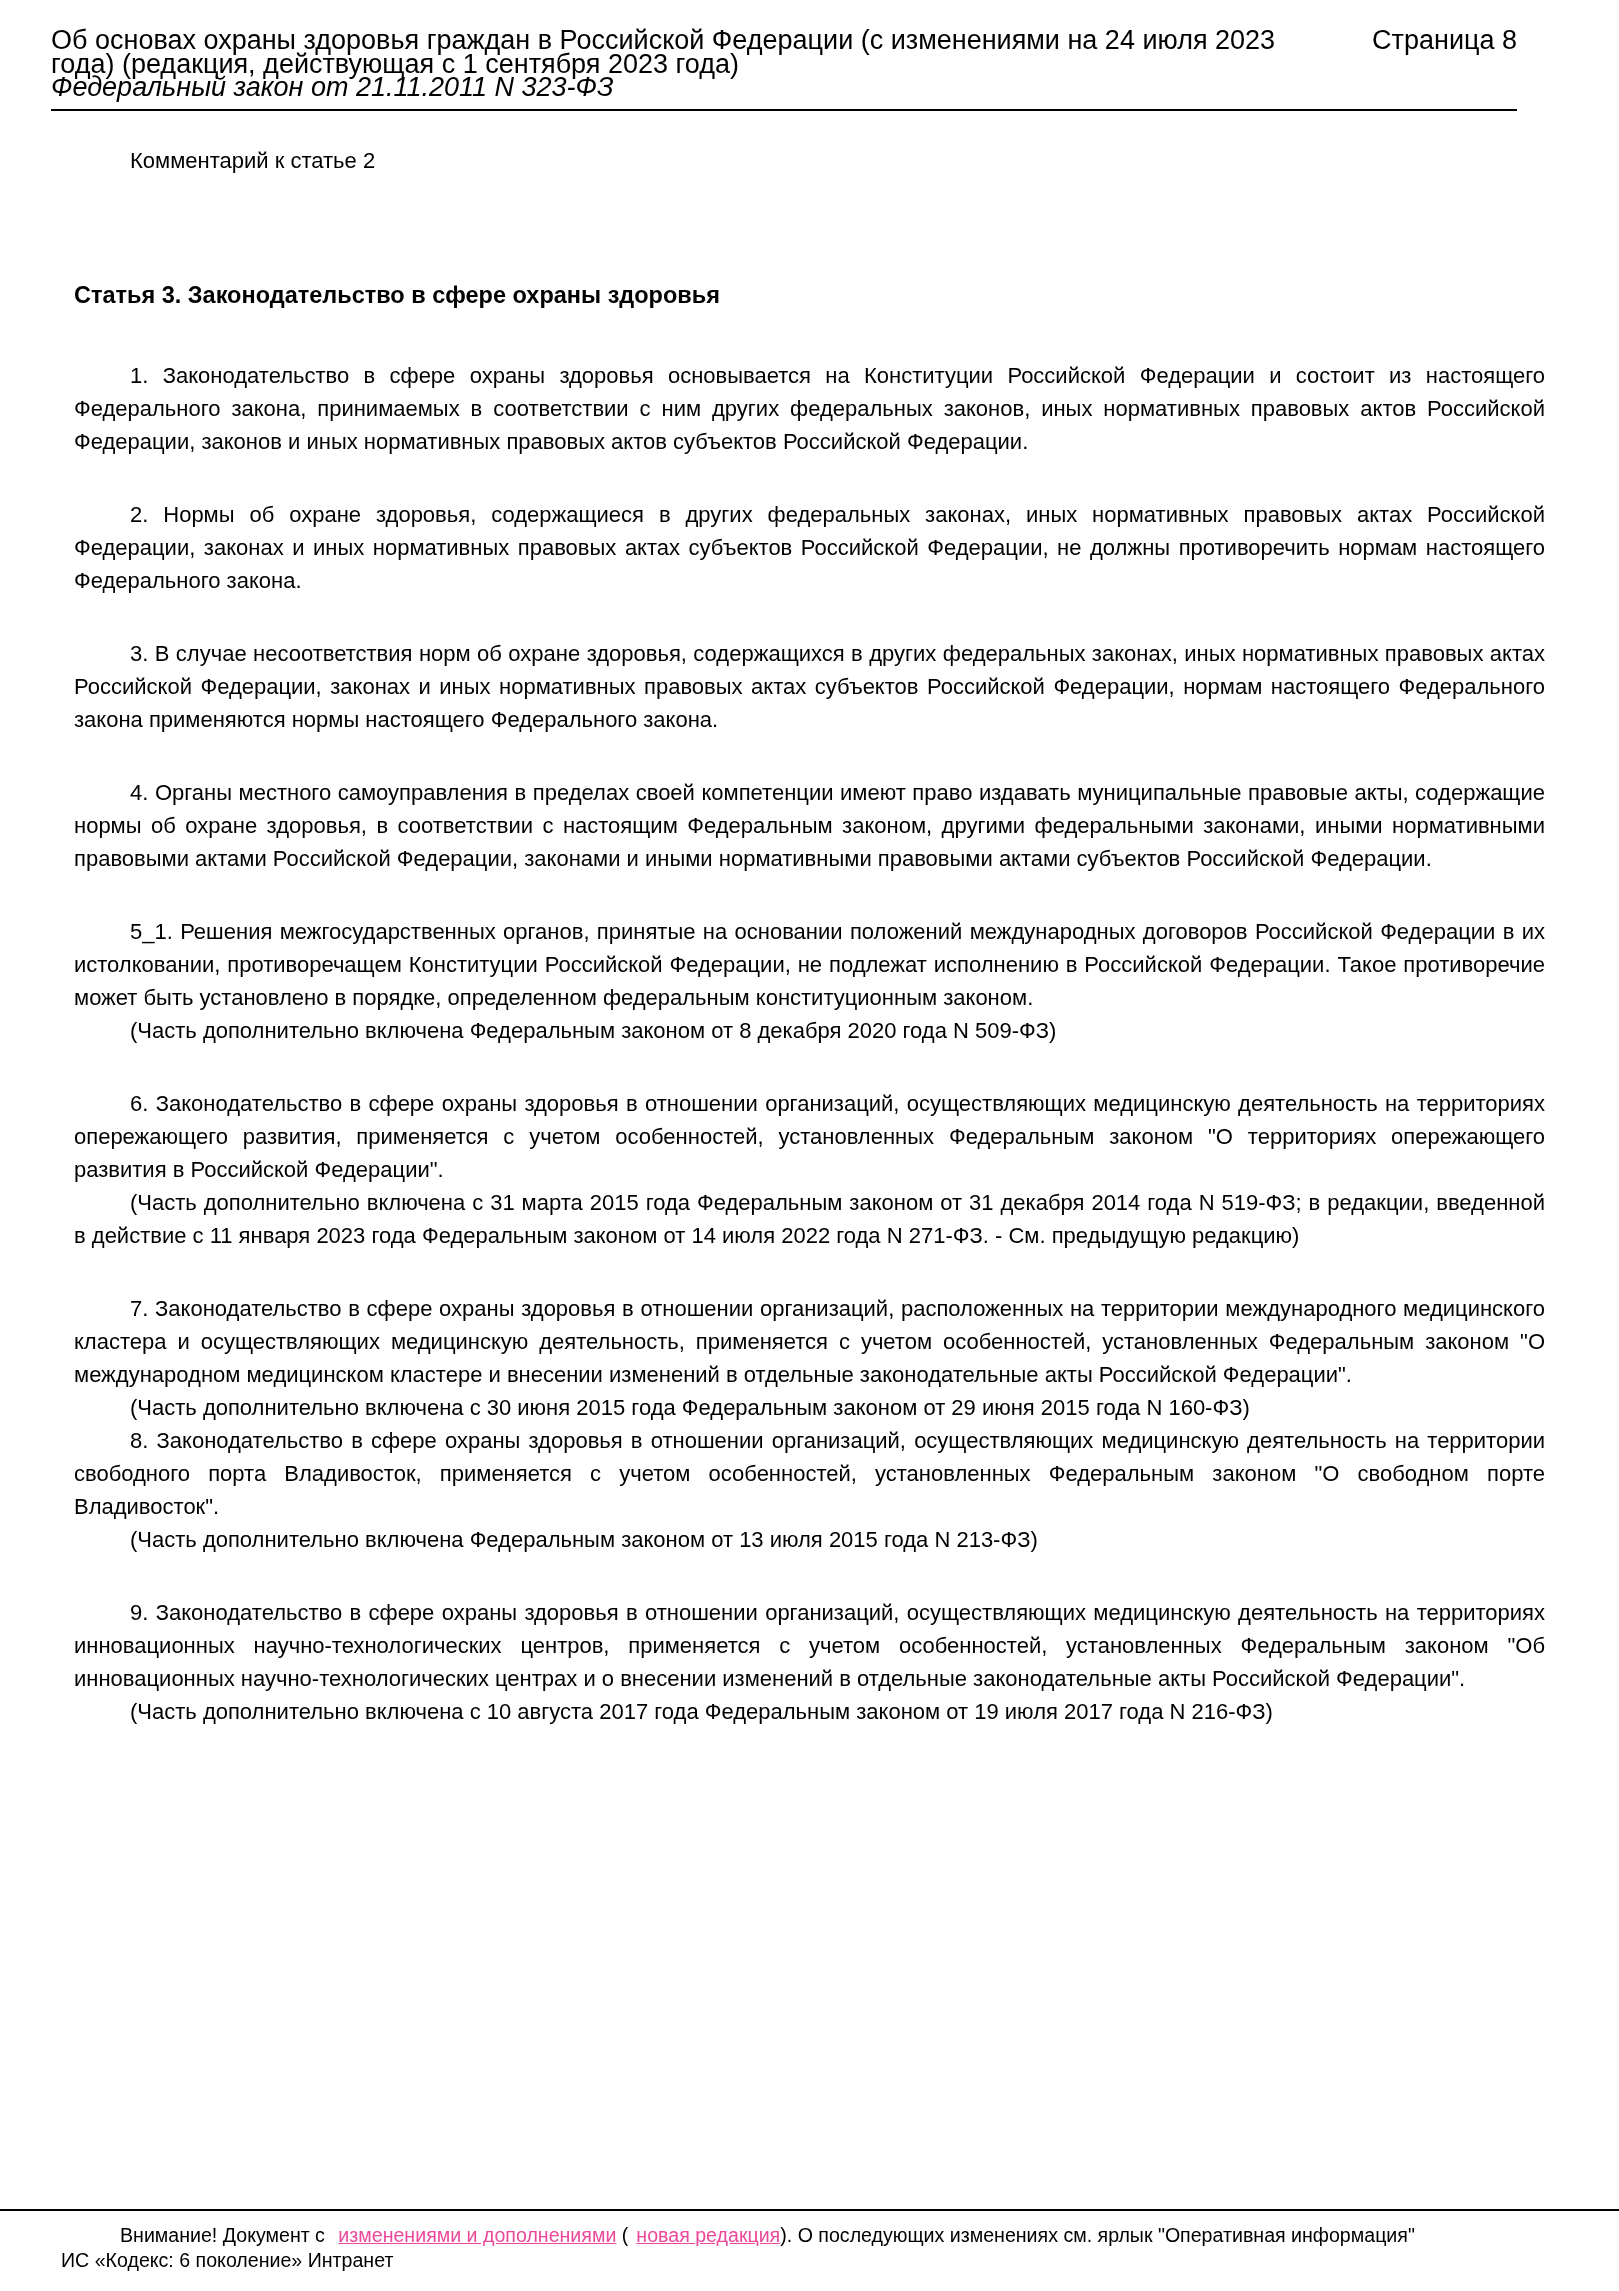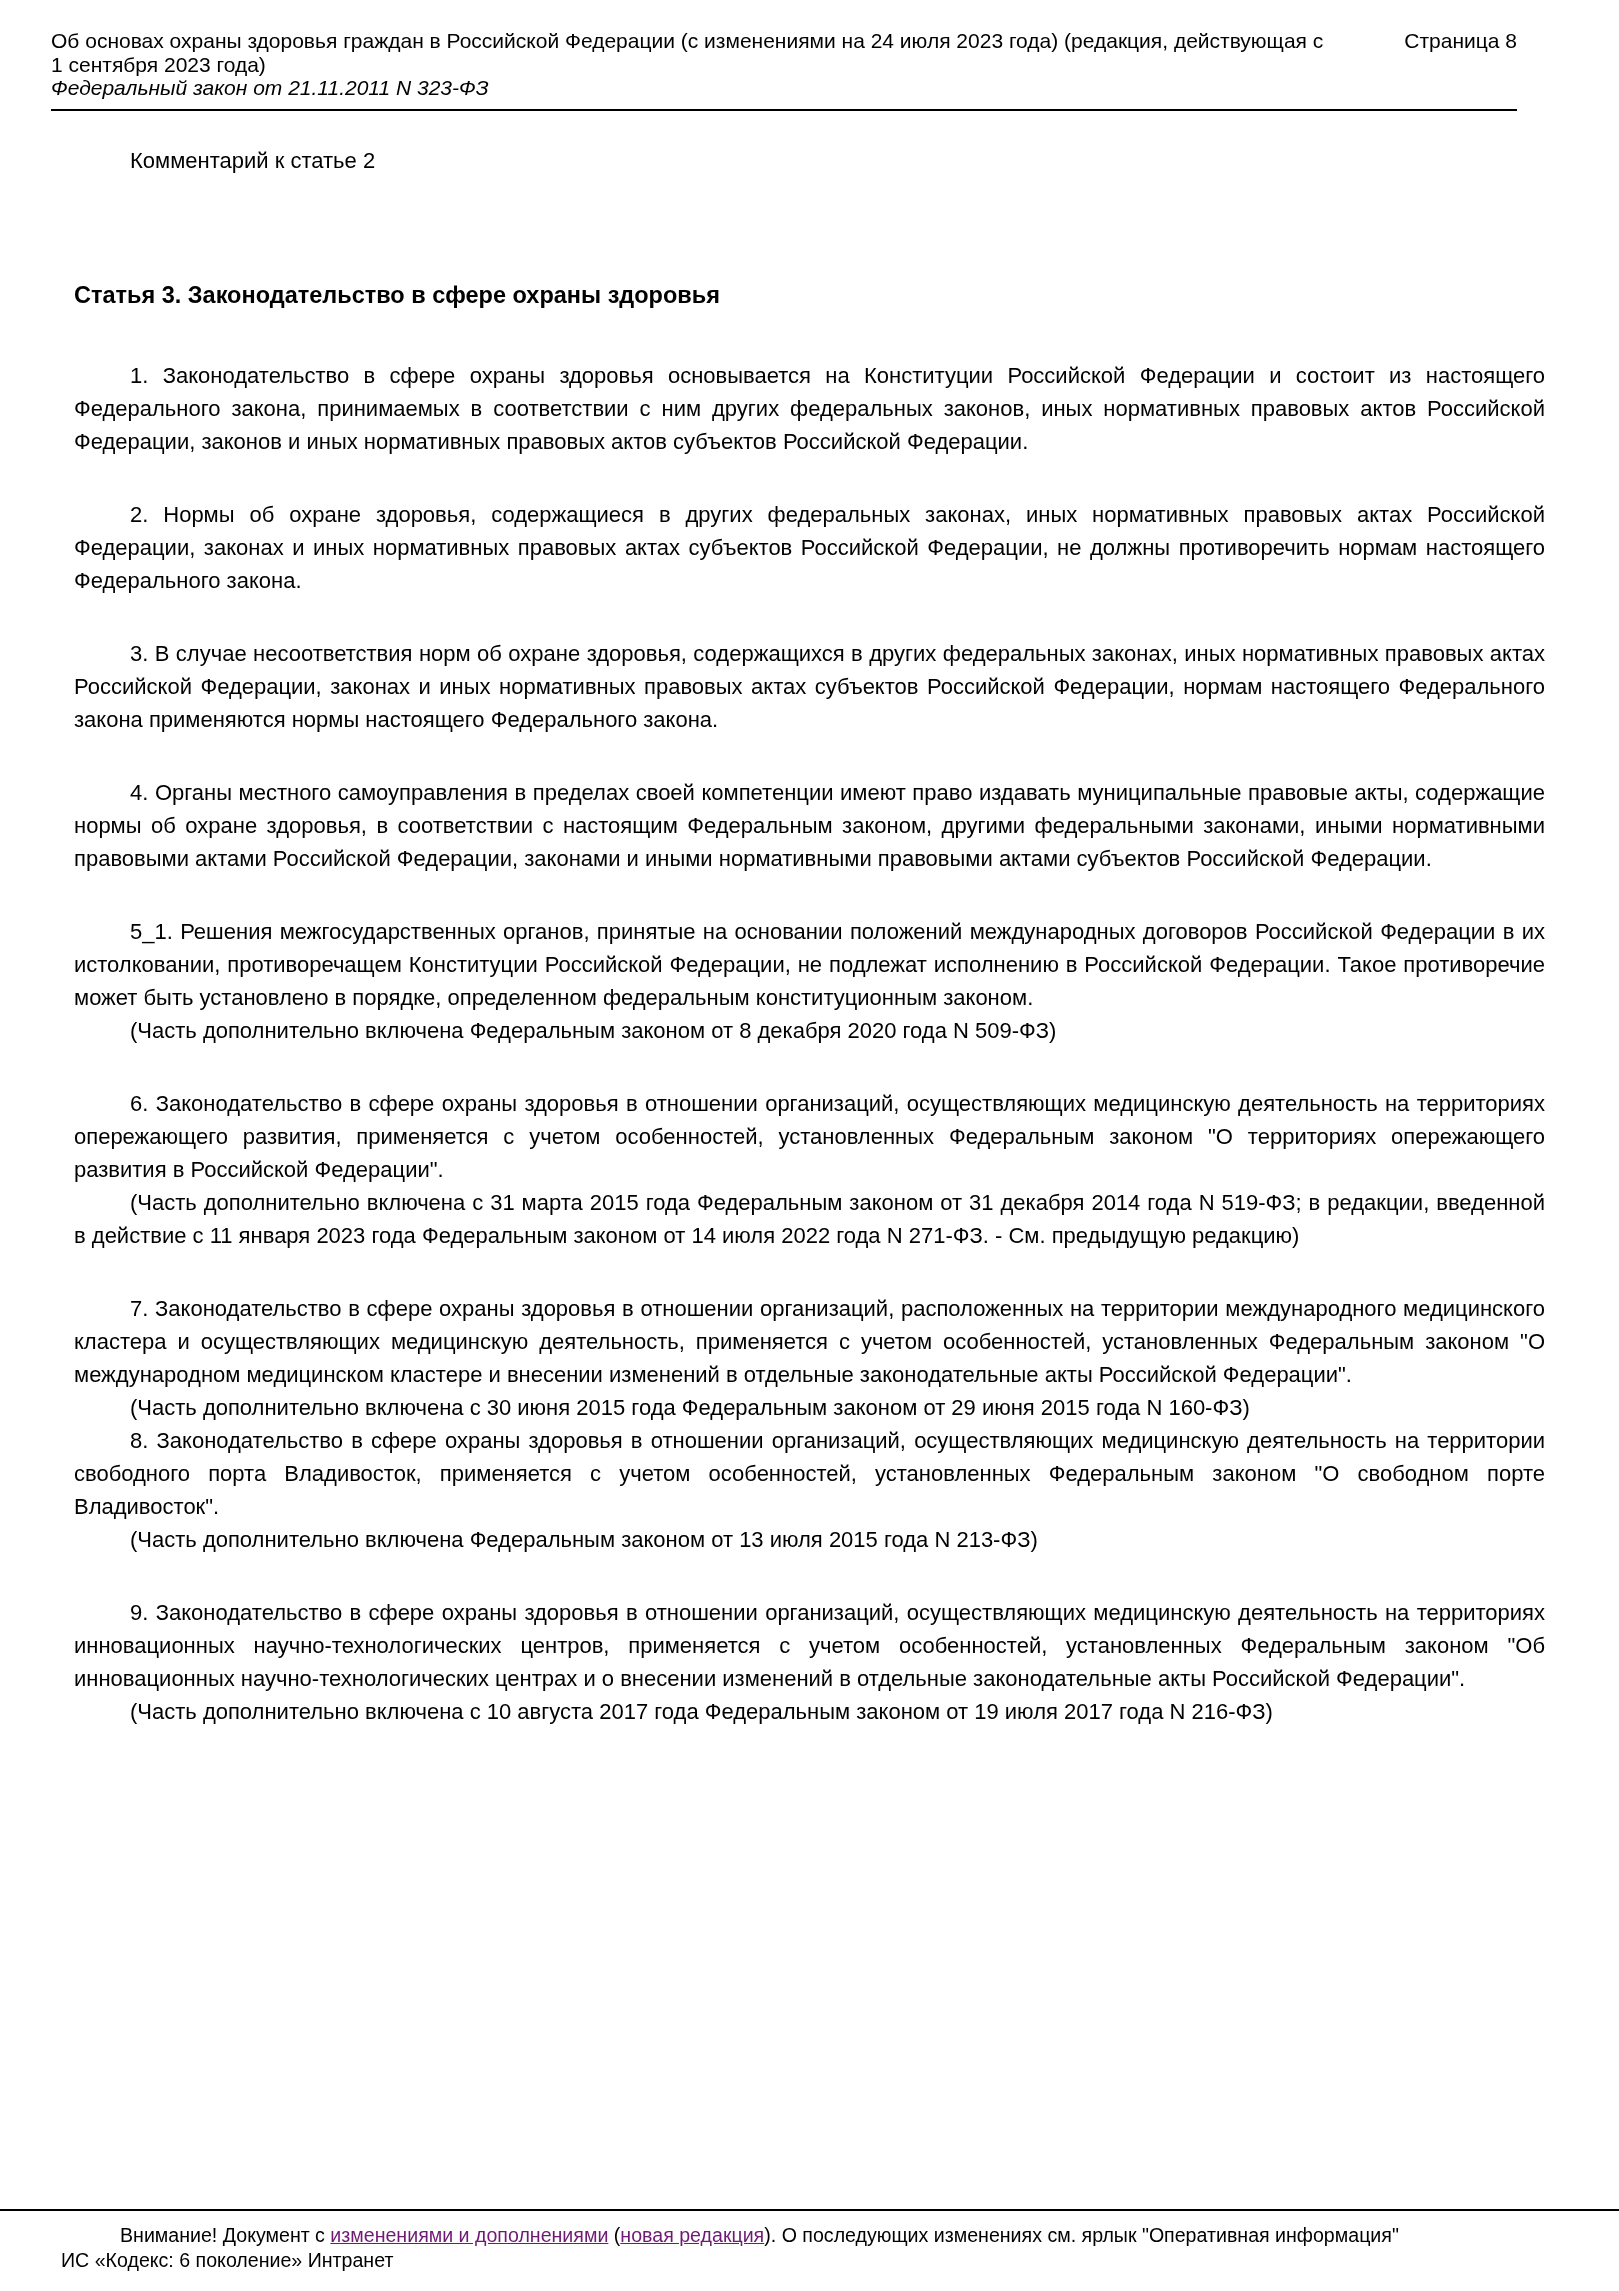--- a/index.html
+++ b/index.html
@@ -13,21 +13,21 @@
     color: #000000;
     font-family: "Liberation Sans", "DejaVu Sans", sans-serif;
     display: flex;
     flex-direction: column;
     overflow: hidden;
   }
 
   
   .page-header {
     padding: 29px 102px 0 51px;
-    font-size: 21px;
+    font-size: 27px;
     line-height: 23.5px;
   }
   .header-row {
     display: flex;
     justify-content: space-between;
     align-items: flex-start;
   }
   .header-title {
     width: 1274px;
   }
@@ -82,23 +82,24 @@
     line-height: 24.5px;
   }
   .footer-notice {
     margin: 0;
     text-indent: 59px;
   }
   .footer-source {
     margin: 0;
   }
   a.doc-link {
-    color: #701a75;
+    color: #ec4899;
     text-decoration: underline;
     cursor: pointer;
+    margin-left: 8px;
   }
 </style>
 </head>
 <body>
 
 <header class="page-header">
   <div class="header-row">
     <div class="header-title">Об основах охраны здоровья граждан в Российской Федерации (с изменениями на 24 июля 2023 года) (редакция, действующая с 1 сентября 2023 года)</div>
     <div class="header-page">Страница 8</div>
   </div>

